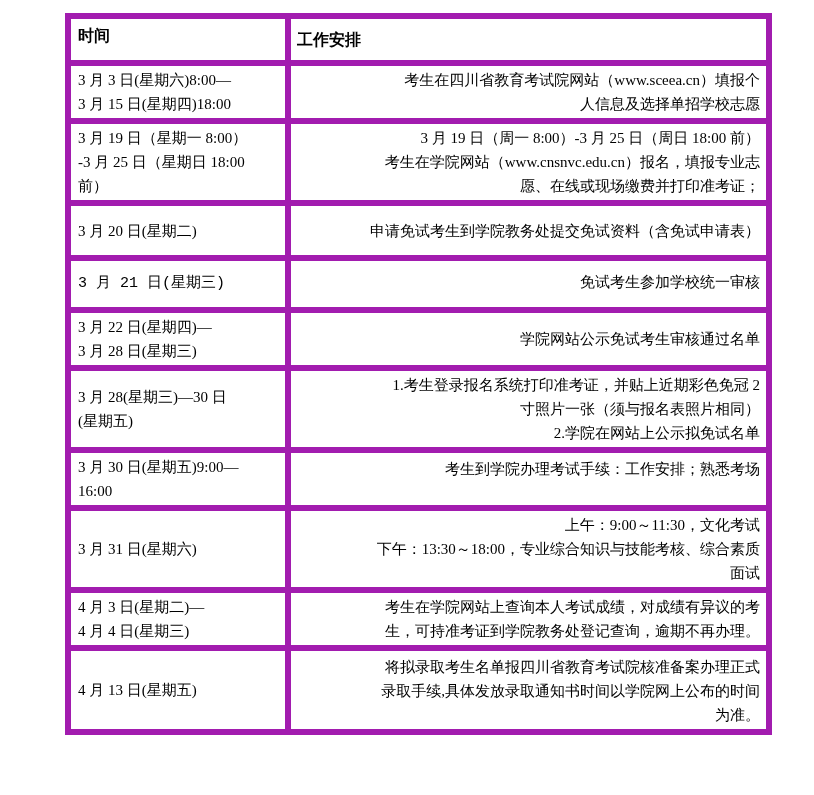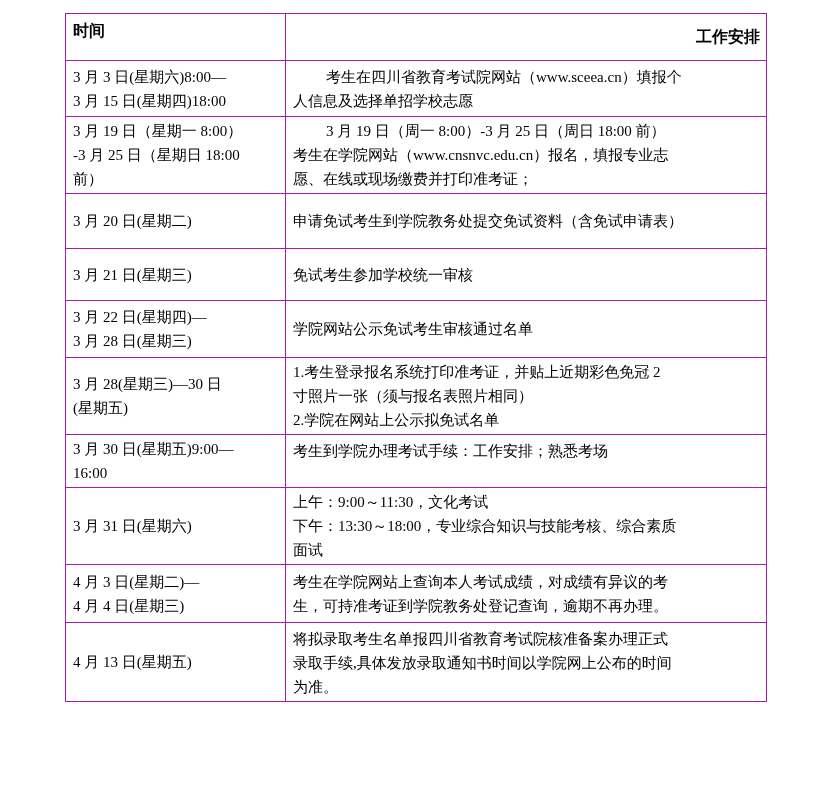--- a/index.html
+++ b/index.html
@@ -19,63 +19,63 @@
     left: 65px;
     top: 13px;
     width: 701px;
     border-collapse: collapse;
     table-layout: fixed;
     border: 1px solid #000000;
   }
   col.c-time { width: 220px; }
   col.c-work { width: 481px; }
   th, td {
-    border: 1px solid #a21caf;
+    border: 6px solid #a21caf;
     font-size: 15px;
     line-height: 24px;
     white-space: pre-line;
     overflow: hidden;
     font-weight: normal;
   }
   th.time {
     text-align: left;
     vertical-align: top;
     padding: 5px 4px 0 7px;
     font-weight: bold;
     font-size: 16px;
   }
   th.work {
-    text-align: right;
+    text-align: left;
     vertical-align: middle;
     font-weight: bold;
     font-size: 16px;
     padding: 0 6px;
   }
   td.time {
     text-align: left;
     vertical-align: middle;
     padding: 2px 4px 2px 7px;
   }
   td.work {
-    text-align: left;
+    text-align: right;
     vertical-align: middle;
     padding: 2px 6px 2px 7px;
   }
   
   tbody tr:nth-child(1) td.work,
   tbody tr:nth-child(2) td.work { text-indent: 2.2em; }
   
   tbody tr:nth-child(7) td.work,
   tbody tr:nth-child(10) td.work { vertical-align: top; padding-top: 4px; }
   
   thead tr { height: 47px; }
   tbody tr:nth-child(1)  { height: 56px; }
   tbody tr:nth-child(2)  { height: 76px; }
   tbody tr:nth-child(3)  { height: 55px; }
-  tbody tr:nth-child(4)  { height: 52px; }
+  tbody tr:nth-child(4)  { height: 52px; font-family: Liberation Mono, monospace; }
   tbody tr:nth-child(5)  { height: 57px; }
   tbody tr:nth-child(6)  { height: 72px; }
   tbody tr:nth-child(7)  { height: 49px; }
   tbody tr:nth-child(8)  { height: 74px; }
   tbody tr:nth-child(9)  { height: 58px; }
   tbody tr:nth-child(10) { height: 48px; }
   tbody tr:nth-child(11) { height: 58px; }
   tbody tr:nth-child(12) { height: 76px; }
 </style>
 </head>

